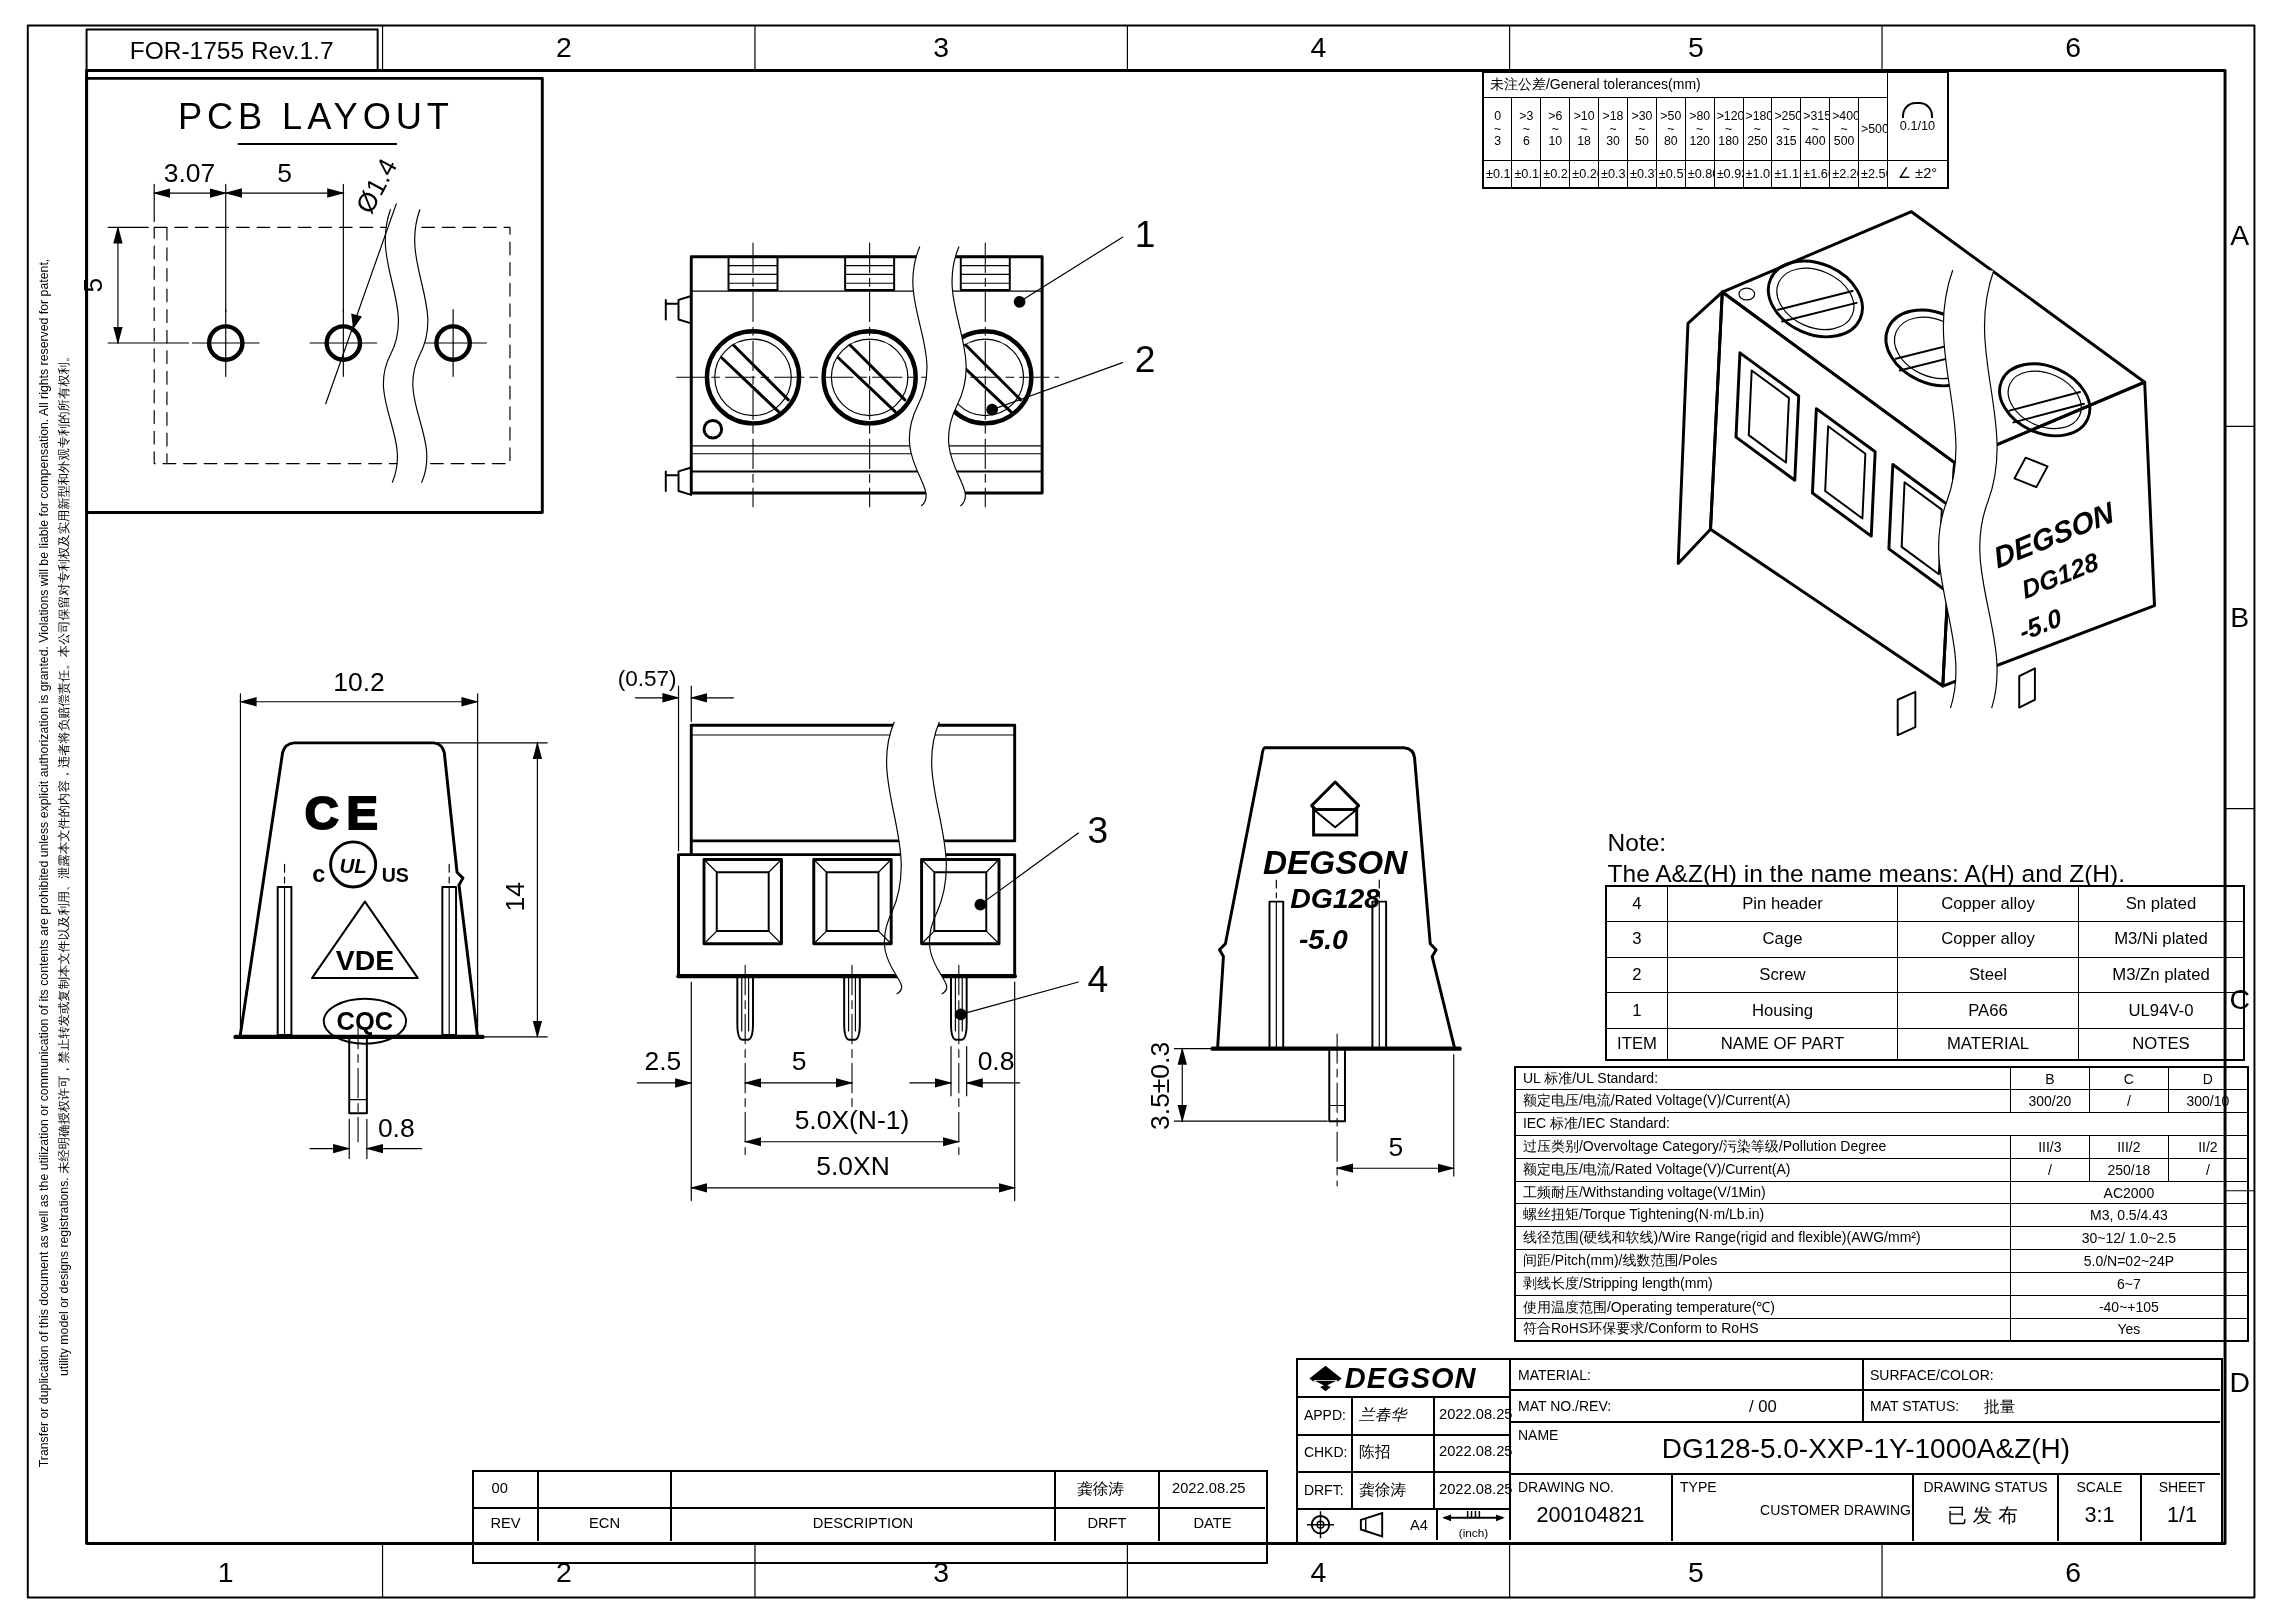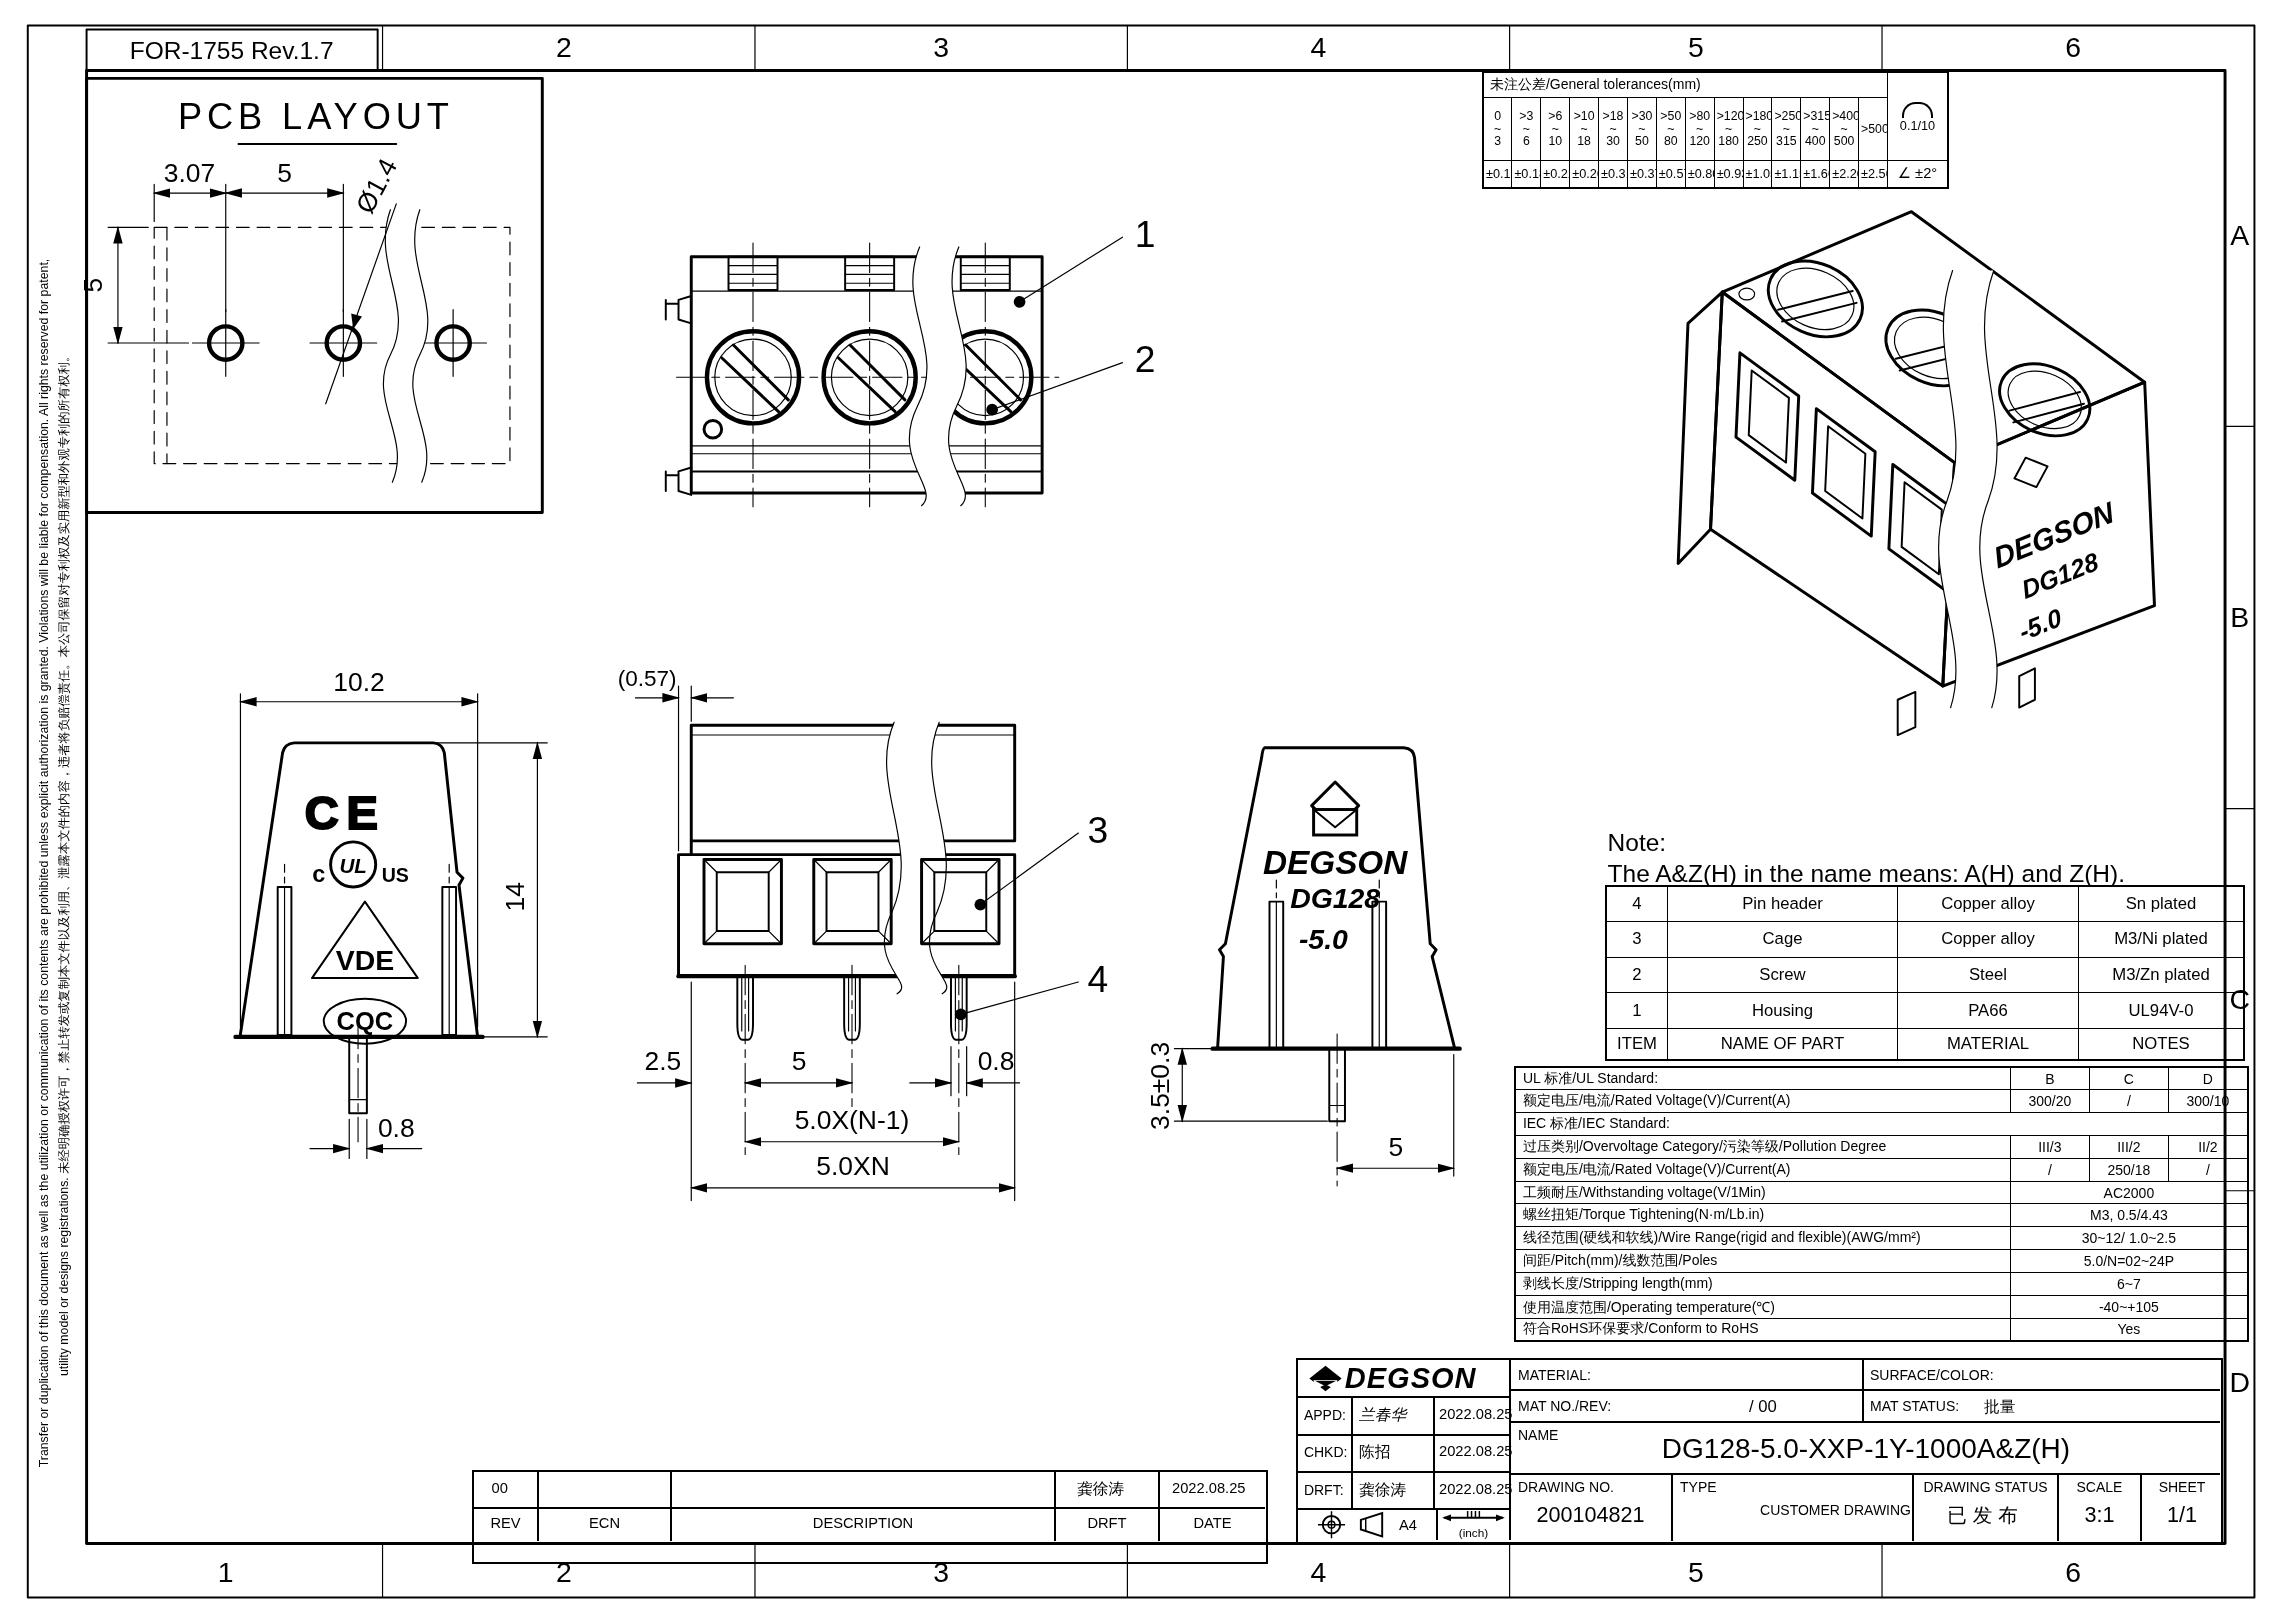--- a/index.html
+++ b/index.html
@@ -595,21 +595,21 @@
   <span class="cellLbl" style="left:5.9px;top:47px;">APPD:</span>
   <span class="cellVal" style="left:61px;top:45px;font-size:15.7px;font-style:italic;">兰春华</span>
   <span class="cellVal" style="left:141px;top:46px;font-size:14.7px;">2022.08.25</span>
   <span class="cellLbl" style="left:5.9px;top:84px;">CHKD:</span>
   <span class="cellVal" style="left:61px;top:82px;font-size:15.7px;">陈招</span>
   <span class="cellVal" style="left:141px;top:83px;font-size:14.7px;">2022.08.25</span>
   <span class="cellLbl" style="left:5.9px;top:122px;">DRFT:</span>
   <span class="cellVal" style="left:61px;top:120px;font-size:15.7px;">龚徐涛</span>
   <span class="cellVal" style="left:141px;top:121px;font-size:14.7px;">2022.08.25</span>
 
-  <div class="abs" style="left:0;top:150px;width:138px;height:30px;display:flex;align-items:center;justify-content:center;gap:11px;">
+  <div class="abs" style="left:0;top:150px;width:138px;height:30px;display:flex;align-items:center;justify-content:center;gap:22px;">
     <svg width="29" height="27.4" viewBox="0 0 30 28">
       <circle cx="15" cy="14" r="9" fill="none" stroke="#000" stroke-width="2"></circle>
       <circle cx="15" cy="14" r="3.5" fill="none" stroke="#000" stroke-width="1.5"></circle>
       <path d="M1,14 H29 M15,0 V28" stroke="#000" stroke-width="1.5"></path>
     </svg>
     <svg width="31" height="27.4" viewBox="0 0 32 28">
       <polygon points="4,9 26,2 26,26 4,19" fill="none" stroke="#000" stroke-width="2"></polygon>
       <line x1="9" y1="7.5" x2="9" y2="20.5" stroke="#000" stroke-width="1.5"></line>
     </svg>
     <span style="font-size:14.7px;">A4</span>

